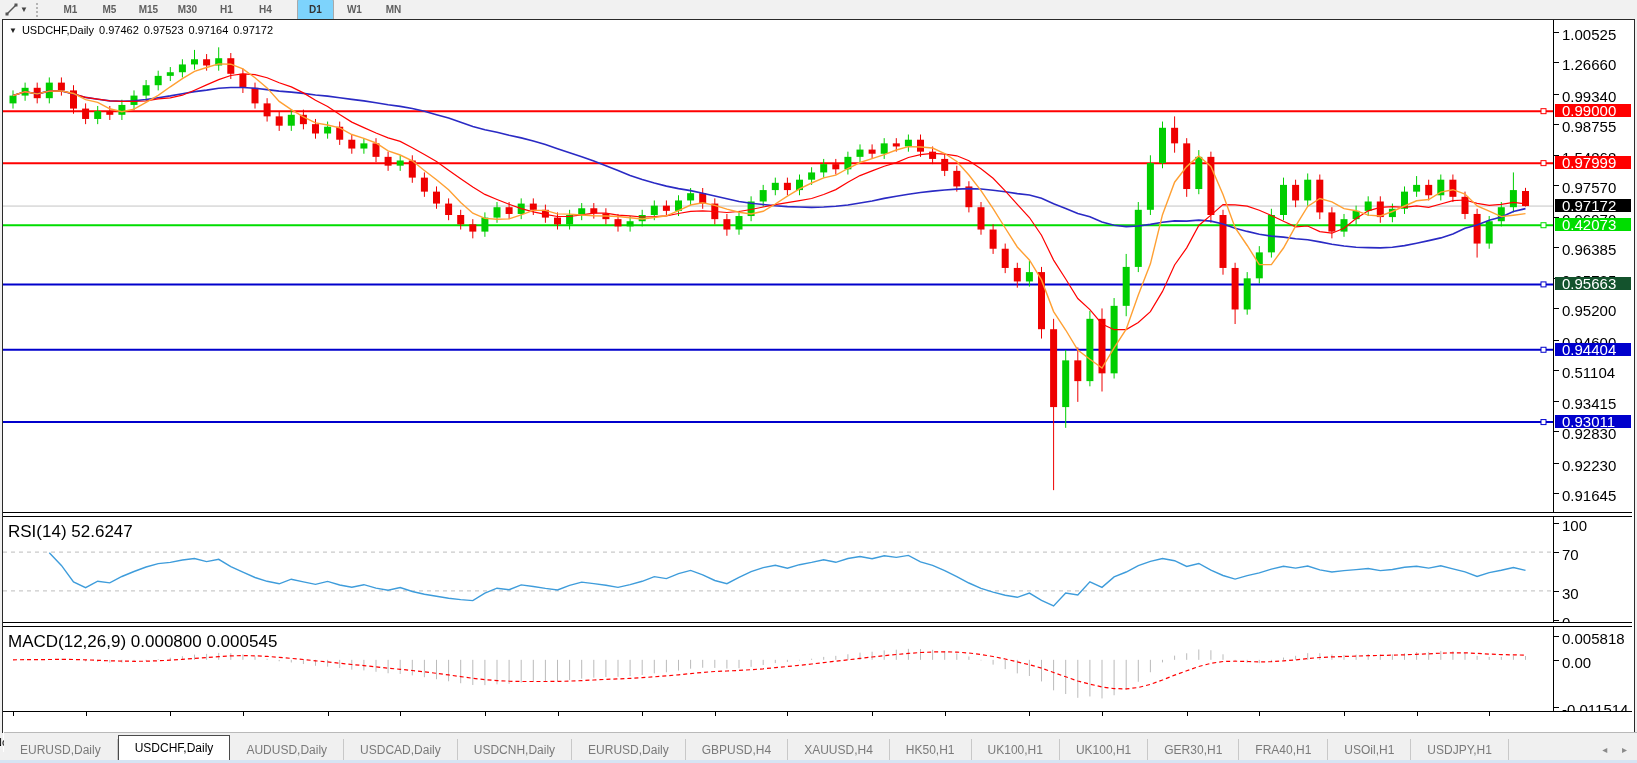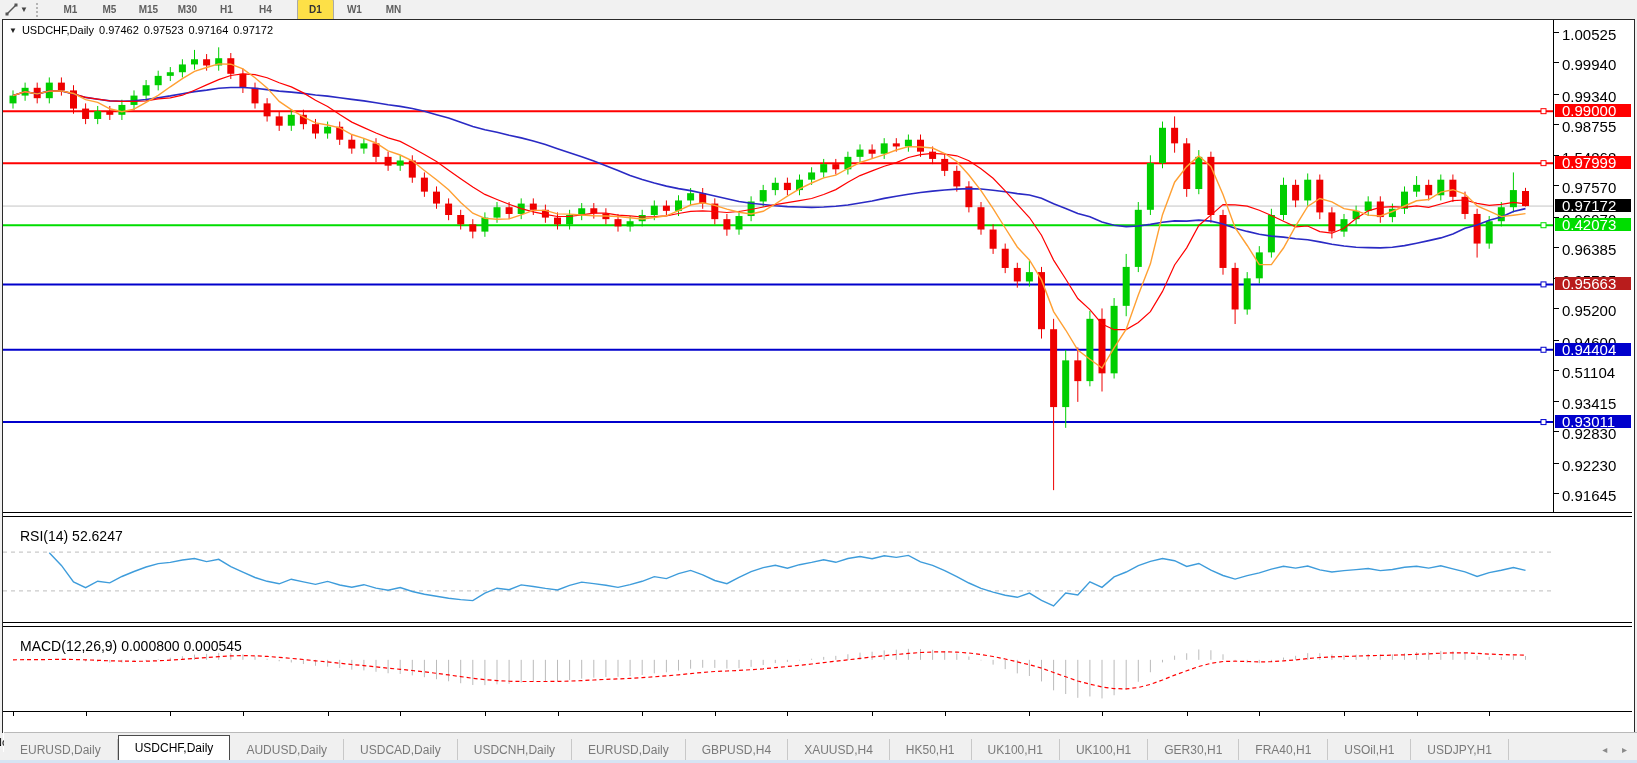--- a/index.html
+++ b/index.html
@@ -4,34 +4,34 @@
 <style>
   html,body{margin:0;padding:0;background:#e9e9e9;}
   #app{position:relative;width:1637px;height:763px;background:#f0f0f0;font-family:"Liberation Sans",sans-serif;font-size:11px;color:#000;overflow:hidden;}
   
   .toolbar{position:absolute;left:0;top:0;width:1637px;height:19px;background:#f1f1f1;display:flex;align-items:center;}
   .tool-icon{width:18px;height:16px;margin-left:2px;display:flex;align-items:center;justify-content:center;}
   .caret{font-size:8px;color:#444;margin:0 4px 0 0;}
   .grip{width:5px;height:14px;border-left:2px dotted #b4b4b4;margin:0 8px 0 4px;}
   .tfbtn{min-width:27px;height:16px;margin:16px 1px;padding:2px 4px;display:flex;align-items:center;justify-content:center;
          color:#5f5f5f;font-weight:bold;font-size:10px;border:1px solid transparent;border-radius:2px;cursor:default;}
-  .tfbtn.active{background:#fde047;border:1px solid #a9a9a9;color:#333;}
+  .tfbtn.active{background:#7dd3fc;border:1px solid #a9a9a9;color:#333;}
   .tb-sep{width:1px;height:14px;background:#d6d6d6;margin:0 5px;}
   
   .chart-window{position:absolute;left:2px;top:19px;width:1631px;height:712px;background:#fff;border:1px solid #2a2a2a;}
   .pane{position:absolute;left:0;width:1629px;background:#fff;}
   .plot{position:absolute;left:0;top:0;}
   .scale{position:absolute;left:1550px;top:0;right:0;bottom:0;border-left:1px solid #000;background:#fff;}
   .pane-sep{position:absolute;left:0;width:1629px;height:5px;background:#fff;border-top:1px solid #000;border-bottom:1px solid #000;box-sizing:border-box;}
   .axis-label{position:absolute;left:8px;white-space:nowrap;font-size:15px;color:#000;transform:translateY(-6px);}
   .axis-tick{position:absolute;left:0;width:5px;height:1px;background:#000;}
   .badge{position:absolute;left:1px;right:1px;height:13px;line-height:13px;color:#fff;font-size:15px;padding-left:7px;transform:translateY(-7px);}
   .chart-title{position:absolute;left:6px;top:4px;display:flex;gap:5px;align-items:center;font-size:11px;color:#000;z-index:5;}
   .chart-title .tri{font-size:8px;color:#222;}
-  .ind-label{position:absolute;left:5px;top:11px;font-size:14px;color:#000;z-index:5;margin-left:12px;}
+  .ind-label{position:absolute;left:5px;top:5px;font-size:17px;color:#000;z-index:5;}
   .date-axis{position:absolute;left:0;width:1629px;border-top:1px solid #000;background:#fff;}
   .date-label{position:absolute;top:24px;transform:translateX(-50%);font-size:11px;color:#000;white-space:nowrap;}
   .date-tick{position:absolute;top:0;width:1px;height:4px;background:#000;}
   
   .tabbar{position:absolute;left:4px;top:732px;width:1637px;height:28px;background:#f0f0f0;border-top:1px solid #b9b9b9;display:flex;align-items:flex-end;}
   .tab{height:22px;line-height:22px;padding:0 16px;color:#7a7a7a;font-size:12px;white-space:nowrap;border-right:1px solid #c8c8c8;cursor:default;}
   .tab.active{background:#fff;color:#000;border:1px solid #4a4a4a;border-bottom:none;height:25px;line-height:25px;font-size:12px;}
   .tab-spacer{flex:1;}
   .tab-nav{color:#8a8a8a;font-size:10px;padding:0 8px 6px 0;letter-spacing:6px;}
   .bottom-strip{position:absolute;left:0;top:760px;width:1637px;height:3px;background:#d6e4f4;}
@@ -343,21 +343,21 @@
           <line x1="1522.5" y1="167.84707207207174" x2="1522.5" y2="186.484346846847" stroke="#EE0000" stroke-width="1"></line>
           <rect x="1519" y="171.013851351351" width="7" height="15.055180180180258" fill="#EE0000"></rect>
           <polyline points="10.0,75.6 22.1,71.7 34.2,73.9 46.3,71.1 58.4,70.9 70.5,73.9 82.6,77.4 94.7,79.2 106.8,80.9 118.9,81.3 131.0,80.8 143.1,79.5 155.2,77.7 167.3,75.9 179.4,73.8 191.5,71.6 203.6,70.1 215.7,68.3 227.8,67.5 239.9,67.5 252.0,68.3 264.1,69.6 276.2,71.1 288.3,72.1 300.4,73.4 312.5,75.0 324.6,76.1 336.7,77.7 348.8,79.4 360.9,80.9 373.0,82.7 385.1,84.7 397.2,86.4 409.3,88.5 421.4,91.3 433.5,94.7 445.6,98.1 457.7,102.3 469.8,106.5 481.9,109.7 494.0,112.3 506.1,115.3 518.2,117.9 530.3,121.0 542.4,124.6 554.5,128.7 566.6,132.7 578.7,136.7 590.8,141.1 602.9,145.8 615.0,150.6 627.1,155.4 639.2,159.5 651.3,163.0 663.4,166.1 675.5,168.6 687.6,170.6 699.7,173.2 711.8,176.0 723.9,178.8 736.0,181.5 748.1,183.3 760.2,184.5 772.3,185.7 784.4,186.6 796.5,187.0 808.6,187.4 820.7,187.0 832.8,186.3 844.9,185.0 857.0,183.0 869.1,181.0 881.2,178.4 893.3,176.3 905.4,174.3 917.5,172.5 929.6,171.1 941.7,170.0 953.8,169.1 965.9,168.6 978.0,169.0 990.1,170.2 1002.2,171.8 1014.3,173.6 1026.4,175.0 1038.5,178.2 1050.6,183.8 1062.7,188.4 1074.8,193.4 1086.9,196.8 1099.0,202.1 1111.1,205.2 1123.2,206.6 1135.3,206.0 1147.4,204.4 1159.5,202.3 1171.6,200.9 1183.7,201.1 1195.8,200.1 1207.9,201.1 1220.0,203.9 1232.1,208.2 1244.2,211.4 1256.3,214.2 1268.4,216.1 1280.5,217.1 1292.6,218.7 1304.7,219.7 1316.8,221.9 1328.9,224.2 1341.0,226.0 1353.1,227.2 1365.2,227.6 1377.3,227.9 1389.4,227.3 1401.5,225.6 1413.6,223.2 1425.7,220.6 1437.8,217.9 1449.9,214.0 1462.0,208.3 1474.1,204.9 1486.2,200.2 1498.3,196.9 1510.4,191.5 1522.5,188.6" fill="none" stroke="#2A2AC4" stroke-width="1.6"></polyline>
           <polyline points="10.0,75.6 22.1,71.7 34.2,73.9 46.3,71.1 58.4,70.9 70.5,73.9 82.6,77.4 94.7,79.2 106.8,80.9 118.9,81.3 131.0,81.3 143.1,81.0 155.2,78.8 167.3,77.8 179.4,75.2 191.5,70.2 203.6,64.9 215.7,59.6 227.8,55.5 239.9,53.8 252.0,54.6 264.1,57.7 276.2,62.7 288.3,66.9 300.4,72.9 312.5,80.3 324.6,86.4 336.7,94.6 348.8,102.1 360.9,107.6 373.0,113.0 385.1,117.9 397.2,121.4 409.3,127.7 421.4,134.4 433.5,141.4 445.6,150.2 457.7,158.7 469.8,167.0 481.9,174.4 494.0,179.5 506.1,184.3 518.2,188.6 530.3,191.8 542.4,194.4 554.5,196.5 566.6,196.5 578.7,194.9 590.8,193.1 602.9,193.2 615.0,195.2 627.1,195.9 639.2,197.0 651.3,196.6 663.4,195.9 675.5,193.5 687.6,191.4 699.7,190.9 711.8,191.5 723.9,192.5 736.0,191.5 748.1,189.5 760.2,187.0 772.3,184.7 784.4,182.6 796.5,180.6 808.6,178.5 820.7,174.5 832.8,169.6 844.9,162.3 857.0,155.6 869.1,150.9 881.2,146.2 893.3,142.6 905.4,137.5 917.5,134.7 929.6,133.4 941.7,134.1 953.8,135.8 965.9,140.8 978.0,148.8 990.1,158.3 1002.2,170.8 1014.3,184.3 1026.4,197.5 1038.5,215.2 1050.6,240.1 1062.7,259.0 1074.8,278.5 1086.9,289.6 1099.0,304.0 1111.1,309.7 1123.2,309.6 1135.3,302.5 1147.4,291.6 1159.5,271.4 1171.6,245.0 1183.7,227.9 1195.8,205.5 1207.9,195.1 1220.0,184.6 1232.1,184.9 1244.2,186.1 1256.3,190.3 1268.4,195.5 1280.5,201.2 1292.6,206.9 1304.7,206.0 1316.8,211.6 1328.9,213.2 1341.0,208.3 1353.1,198.5 1365.2,190.8 1377.3,187.3 1389.4,186.6 1401.5,187.3 1413.6,185.8 1425.7,187.3 1437.8,184.0 1449.9,180.6 1462.0,180.0 1474.1,183.3 1486.2,185.3 1498.3,184.3 1510.4,182.4 1522.5,183.9" fill="none" stroke="#FF0000" stroke-width="1.2"></polyline>
           <polyline points="10.0,75.6 22.1,71.7 34.2,73.9 46.3,71.1 58.4,70.9 70.5,73.5 82.6,79.7 94.7,82.3 106.8,88.8 118.9,91.7 131.0,89.1 143.1,82.3 155.2,75.3 167.3,66.8 179.4,58.7 191.5,51.4 203.6,47.5 215.7,43.9 227.8,44.2 239.9,48.9 252.0,57.7 264.1,67.9 276.2,81.4 288.3,89.6 300.4,96.9 312.5,102.9 324.6,105.0 336.7,107.8 348.8,114.5 360.9,118.4 373.0,123.0 385.1,130.8 397.2,135.0 409.3,140.8 421.4,150.5 433.5,159.8 445.6,169.7 457.7,182.4 469.8,193.2 481.9,198.4 494.0,199.2 506.1,198.9 518.2,194.8 530.3,190.4 542.4,190.4 554.5,193.9 566.6,194.1 578.7,195.0 590.8,195.7 602.9,196.0 615.0,196.5 627.1,197.7 639.2,199.0 651.3,197.5 663.4,195.8 675.5,190.6 687.6,185.0 699.7,182.7 711.8,185.4 723.9,189.2 736.0,192.3 748.1,194.0 760.2,191.3 772.3,184.0 784.4,176.1 796.5,168.8 808.6,163.0 820.7,157.8 832.8,155.1 844.9,148.5 857.0,142.5 869.1,138.7 881.2,134.6 893.3,130.0 905.4,126.6 917.5,127.0 929.6,128.0 941.7,133.5 953.8,141.5 965.9,155.0 978.0,170.6 990.1,188.6 1002.2,208.0 1014.3,227.0 1026.4,240.0 1038.5,259.9 1050.6,291.6 1062.7,310.0 1074.8,330.0 1086.9,339.3 1099.0,348.1 1111.1,327.9 1123.2,309.2 1135.3,274.9 1147.4,243.8 1159.5,194.7 1171.6,162.2 1183.7,146.6 1195.8,136.0 1207.9,146.4 1220.0,174.4 1232.1,207.7 1244.2,225.5 1256.3,244.6 1268.4,244.6 1280.5,228.0 1292.6,206.2 1304.7,186.5 1316.8,178.5 1328.9,181.8 1341.0,188.7 1353.1,190.7 1365.2,195.1 1377.3,196.0 1389.4,191.5 1401.5,186.0 1413.6,180.8 1425.7,179.5 1437.8,172.1 1449.9,169.7 1462.0,174.1 1474.1,185.9 1486.2,191.1 1498.3,196.6 1510.4,195.2 1522.5,193.6" fill="none" stroke="#FFA033" stroke-width="1.4"></polyline>
         </svg>
       <div class="scale" id="scale-main">
           <div class="axis-tick" style="top: 12px;"></div>
           <div class="axis-label" style="top: 12px;">1.00525</div>
           <div class="axis-tick" style="top: 42.3699px;"></div>
-          <div class="axis-label" style="top: 42.3699px;">0.99940</div>
+          <div class="axis-label" style="top: 42.3699px;">1.26660</div>
           <div class="axis-tick" style="top: 73.5186px;"></div>
           <div class="axis-label" style="top: 73.5186px;">0.99340</div>
           <div class="axis-tick" style="top: 103.889px;"></div>
           <div class="axis-label" style="top: 103.889px;">0.98755</div>
           <div class="axis-tick" style="top: 135.037px;"></div>
           <div class="axis-label" style="top: 135.037px;">1.54868</div>
           <div class="axis-tick" style="top: 165.407px;"></div>
           <div class="axis-label" style="top: 165.407px;">0.97570</div>
           <div class="axis-tick" style="top: 196.556px;"></div>
           <div class="axis-label" style="top: 196.556px;">0.96970</div>
@@ -375,36 +375,46 @@
           <div class="axis-label" style="top: 381.111px;">0.93415</div>
           <div class="axis-tick" style="top: 411.481px;"></div>
           <div class="axis-label" style="top: 411.481px;">0.92830</div>
           <div class="axis-tick" style="top: 442.63px;"></div>
           <div class="axis-label" style="top: 442.63px;">0.92230</div>
           <div class="axis-tick" style="top: 473px;"></div>
           <div class="axis-label" style="top: 473px;">0.91645</div>
           <div class="badge" style="top: 91.1695px; background: rgb(255, 0, 0);">0.99000</div>
           <div class="badge" style="top: 143.136px; background: rgb(255, 0, 0);">0.97999</div>
           <div class="badge" style="top: 205.225px; background: rgb(0, 221, 0);">0.42073</div>
-          <div class="badge" style="top: 264.408px; background: #b91c1c;">0.95663</div>
+          <div class="badge" style="top: 264.408px; background: #14532d;">0.95663</div>
           <div class="badge" style="top: 329.768px; background: rgb(0, 0, 204);">0.94404</div>
           <div class="badge" style="top: 402.085px; background: rgb(0, 0, 204);">0.93011</div>
           <div class="badge" style="top: 186.069px; background: rgb(0, 0, 0);">0.97172</div>
         </div>
     </div>
 
     <div class="pane-sep" style="top:492px;"></div>
 
     <div class="pane" id="pane-rsi" style="top:497px;height:105px;">
       <div class="ind-label">RSI(14) 52.6247</div>
       <svg class="plot" id="svg-rsi" width="1550" height="105">
           <line x1="0" y1="35.10000000000001" x2="1550" y2="35.10000000000001" stroke="#bdbdbd" stroke-width="1" stroke-dasharray="4 4"></line>
           <line x1="0" y1="73.9" x2="1550" y2="73.9" stroke="#bdbdbd" stroke-width="1" stroke-dasharray="4 4"></line>
           <polyline points="46.3,35.8 58.4,48.4 70.5,65.0 82.6,70.7 94.7,64.2 106.8,65.9 118.9,59.5 131.0,54.5 143.1,50.0 155.2,46.6 167.3,45.4 179.4,43.0 191.5,41.5 203.6,44.6 215.7,42.3 227.8,49.6 239.9,55.2 252.0,60.5 264.1,64.3 276.2,66.8 288.3,62.2 300.4,64.9 312.5,67.4 324.6,64.4 336.7,68.0 348.8,70.2 360.9,67.7 373.0,71.1 385.1,73.2 397.2,70.5 409.3,74.5 421.4,77.2 433.5,79.3 445.6,81.2 457.7,82.6 469.8,83.6 481.9,76.2 494.0,71.2 506.1,72.7 518.2,67.9 530.3,69.5 542.4,71.4 554.5,73.0 566.6,68.3 578.7,65.1 590.8,66.6 602.9,68.3 615.0,70.4 627.1,67.6 639.2,64.3 651.3,59.6 663.4,61.6 675.5,56.6 687.6,53.4 699.7,57.8 711.8,63.5 723.9,66.7 736.0,60.4 748.1,54.6 760.2,50.6 772.3,48.2 784.4,51.2 796.5,47.7 808.6,45.4 820.7,42.8 832.8,45.3 844.9,41.5 857.0,39.5 869.1,41.7 881.2,38.7 893.3,40.4 905.4,38.4 917.5,44.8 929.6,48.4 941.7,53.7 953.8,59.6 965.9,66.0 978.0,71.4 990.1,75.2 1002.2,78.3 1014.3,80.3 1026.4,76.1 1038.5,83.4 1050.6,88.9 1062.7,76.1 1074.8,78.0 1086.9,64.9 1099.0,70.4 1111.1,59.9 1123.2,55.0 1135.3,48.7 1147.4,44.4 1159.5,41.5 1171.6,43.7 1183.7,49.5 1195.8,46.5 1207.9,53.2 1220.0,58.5 1232.1,62.1 1244.2,58.6 1256.3,55.9 1268.4,52.1 1280.5,49.3 1292.6,51.1 1304.7,49.0 1316.8,52.9 1328.9,55.0 1341.0,53.6 1353.1,52.6 1365.2,51.5 1377.3,53.6 1389.4,52.5 1401.5,50.2 1413.6,49.3 1425.7,51.1 1437.8,48.8 1449.9,51.9 1462.0,54.8 1474.1,59.4 1486.2,55.6 1498.3,53.2 1510.4,50.5 1522.5,53.4" fill="none" stroke="#3E9CDB" stroke-width="1.4"></polyline>
         </svg>
+      <div class="scale" id="scale-rsi">
+          <div class="axis-tick" style="top: 6px;"></div>
+          <div class="axis-label" style="top: 6px;">100</div>
+          <div class="axis-tick" style="top: 35.1px;"></div>
+          <div class="axis-label" style="top: 35.1px;">70</div>
+          <div class="axis-tick" style="top: 73.9px;"></div>
+          <div class="axis-label" style="top: 73.9px;">30</div>
+          <div class="axis-tick" style="top: 103px;"></div>
+          <div class="axis-label" style="top: 103px;">0</div>
+        </div>
     </div>
 
     <div class="pane-sep" style="top:602px;"></div>
 
     <div class="pane" id="pane-macd" style="top:607px;height:84px;">
       <div class="ind-label">MACD(12,26,9) 0.000800 0.000545</div>
       <svg class="plot" id="svg-macd" width="1550" height="84">
           <line x1="10" y1="32.8332564043388" x2="10" y2="32.8332564043388" stroke="#bbbbbb" stroke-width="1"></line>
           <line x1="22.1" y1="32.8332564043388" x2="22.1" y2="32.34308063144866" stroke="#bbbbbb" stroke-width="1"></line>
           <line x1="34.2" y1="32.8332564043388" x2="34.2" y2="32.61819352962357" stroke="#bbbbbb" stroke-width="1"></line>
@@ -526,20 +536,28 @@
           <line x1="1437.8" y1="32.8332564043388" x2="1437.8" y2="23.882127067839555" stroke="#bbbbbb" stroke-width="1"></line>
           <line x1="1449.8999999999999" y1="32.8332564043388" x2="1449.8999999999999" y2="24.248547877282007" stroke="#bbbbbb" stroke-width="1"></line>
           <line x1="1462" y1="32.8332564043388" x2="1462" y2="25.711847844604662" stroke="#bbbbbb" stroke-width="1"></line>
           <line x1="1474.1" y1="32.8332564043388" x2="1474.1" y2="28.802131523047088" stroke="#bbbbbb" stroke-width="1"></line>
           <line x1="1486.2" y1="32.8332564043388" x2="1486.2" y2="29.86406214531181" stroke="#bbbbbb" stroke-width="1"></line>
           <line x1="1498.3" y1="32.8332564043388" x2="1498.3" y2="29.84757965199872" stroke="#bbbbbb" stroke-width="1"></line>
           <line x1="1510.3999999999999" y1="32.8332564043388" x2="1510.3999999999999" y2="28.79030412357369" stroke="#bbbbbb" stroke-width="1"></line>
           <line x1="1522.5" y1="32.8332564043388" x2="1522.5" y2="29.01452213452305" stroke="#bbbbbb" stroke-width="1"></line>
           <polyline points="10.0,32.8 22.1,32.7 34.2,32.7 46.3,32.5 58.4,32.4 70.5,32.5 82.6,32.8 94.7,33.3 106.8,33.8 118.9,34.1 131.0,34.3 143.1,34.2 155.2,33.8 167.3,33.2 179.4,32.4 191.5,31.4 203.6,30.5 215.7,29.6 227.8,28.9 239.9,28.6 252.0,28.8 264.1,29.4 276.2,30.3 288.3,31.4 300.4,32.5 312.5,33.8 324.6,34.9 336.7,36.2 348.8,37.5 360.9,38.6 373.0,39.9 385.1,41.2 397.2,42.3 409.3,43.5 421.4,44.9 433.5,46.3 445.6,47.9 457.7,49.6 469.8,51.3 481.9,52.6 494.0,53.6 506.1,54.2 518.2,54.5 530.3,54.5 542.4,54.5 554.5,54.4 566.6,54.1 578.7,53.6 590.8,53.0 602.9,52.4 615.0,51.9 627.1,51.4 639.2,50.7 651.3,49.8 663.4,48.9 675.5,47.8 687.6,46.6 699.7,45.4 711.8,44.5 723.9,44.0 736.0,43.4 748.1,42.7 760.2,41.8 772.3,40.6 784.4,39.5 796.5,38.3 808.6,37.0 820.7,35.6 832.8,34.2 844.9,32.8 857.0,31.4 869.1,30.0 881.2,28.7 893.3,27.5 905.4,26.4 917.5,25.5 929.6,25.0 941.7,24.8 953.8,25.1 965.9,26.0 978.0,27.5 990.1,29.5 1002.2,32.0 1014.3,34.9 1026.4,37.7 1038.5,41.1 1050.6,45.5 1062.7,49.8 1074.8,54.0 1086.9,57.1 1099.0,60.0 1111.1,61.6 1123.2,61.9 1135.3,60.5 1147.4,57.4 1159.5,53.0 1171.6,48.1 1183.7,43.8 1195.8,39.5 1207.9,36.3 1220.0,34.5 1232.1,34.2 1244.2,34.5 1256.3,34.9 1268.4,34.7 1280.5,33.9 1292.6,32.9 1304.7,31.5 1316.8,30.5 1328.9,29.9 1341.0,29.5 1353.1,29.1 1365.2,28.7 1377.3,28.4 1389.4,28.2 1401.5,27.8 1413.6,27.3 1425.7,26.8 1437.8,26.2 1449.9,25.8 1462.0,25.8 1474.1,26.4 1486.2,27.1 1498.3,27.6 1510.4,27.9 1522.5,28.1" fill="none" stroke="#FF0000" stroke-width="1.2" stroke-dasharray="4 3"></polyline>
         </svg>
+      <div class="scale" id="scale-macd">
+          <div class="axis-tick" style="top: 9px;"></div>
+          <div class="axis-label" style="top: 9px;">0.005818</div>
+          <div class="axis-tick" style="top: 32.8333px;"></div>
+          <div class="axis-label" style="top: 32.8333px;">0.00</div>
+          <div class="axis-tick" style="top: 80px;"></div>
+          <div class="axis-label" style="top: 80px;">-0.011514</div>
+        </div>
     </div>
 
     <div class="date-axis" id="date-axis" style="top:691px;height:40px;">
         <div class="date-tick" style="left: 10px;"></div>
         <div class="date-label" style="left: 10px;">7 Nov 2019</div>
         <div class="date-tick" style="left: 82.6px;"></div>
         <div class="date-label" style="left: 82.6px;">16 Nov 2019</div>
         <div class="date-tick" style="left: 167.3px;"></div>
         <div class="date-label" style="left: 167.3px;">26 Nov 2019</div>
         <div class="date-tick" style="left: 239.9px;"></div>

